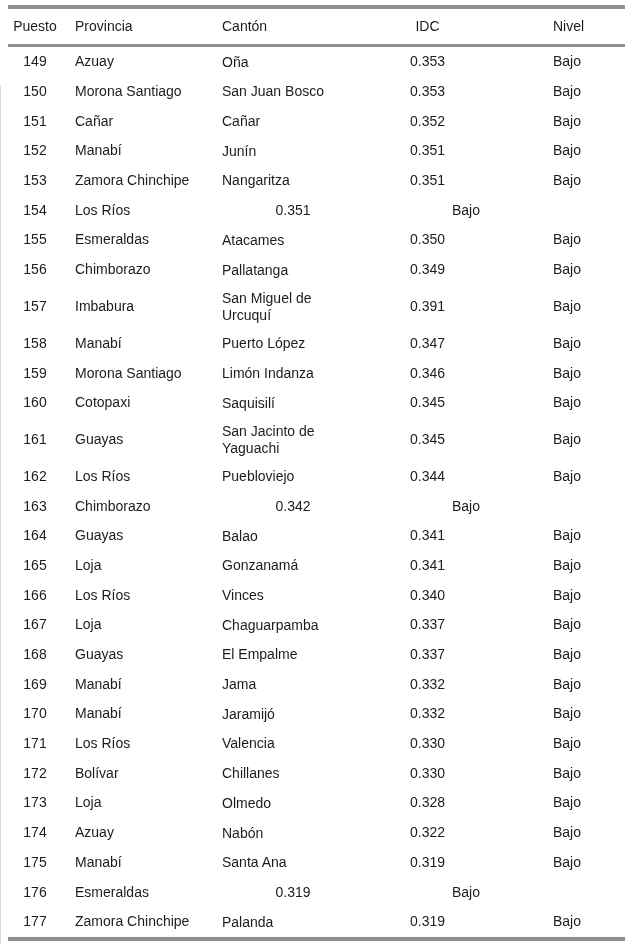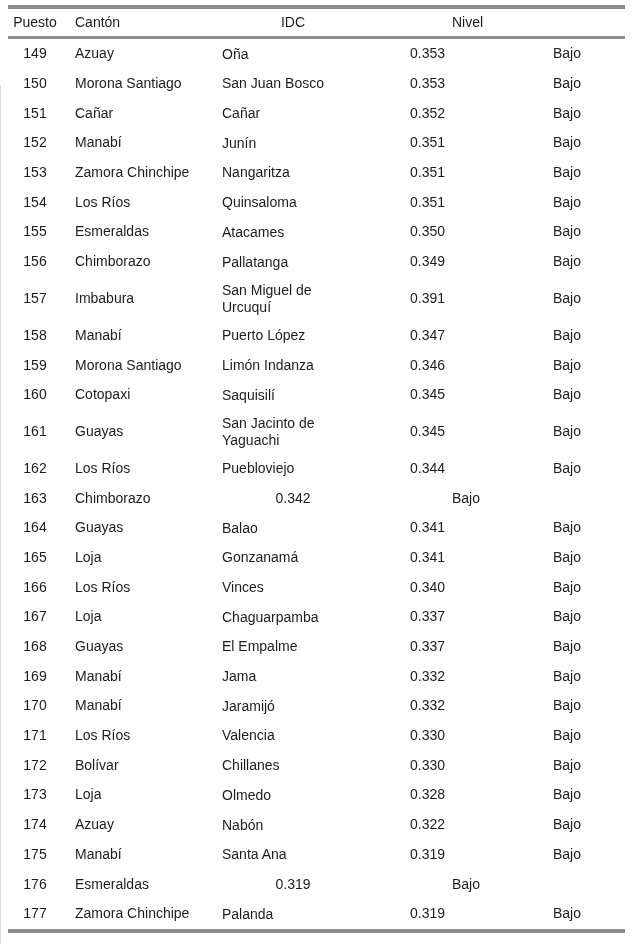--- a/index.html
+++ b/index.html
@@ -31,21 +31,21 @@
     border-top:4px solid var(--border-color);
     border-bottom:4px solid var(--border-color);
   }
   .row{
     display:grid;
     grid-template-columns:54px 147px 168px 101px 147px;
     align-items:center;
     box-sizing:border-box;
   }
   .header-row{
-    height:30px;
+    height:38px;
     border-bottom:3px solid var(--border-color);
   }
   .body-row{
     min-height:29.7px;
     padding:5px 0;
   }
   .cell{line-height:17px;}
   .c-puesto{text-align:center;}
   .c-provincia{padding-left:13px;}
   .c-canton{padding-left:13px;}
@@ -56,20 +56,21 @@
 </head>
 <body>
 
 <div class="page-edge"></div>
 
 <div class="page">
   <div class="table">
 
     <div class="row header-row">
       <div class="cell c-puesto">Puesto</div>
+      <div class="cell c-provincia">Provincia</div>
       <div class="cell c-canton">Cantón</div>
       <div class="cell c-idc">IDC</div>
       <div class="cell c-nivel">Nivel</div>
     </div>
 
     <div>
         <div class="row body-row">
     <div class="cell c-puesto">149</div>
     <div class="cell c-provincia">Azuay</div>
     <div class="cell c-canton"><span class="wrap">Oña</span></div>
@@ -100,21 +101,20 @@
         <div class="row body-row">
     <div class="cell c-puesto">153</div>
     <div class="cell c-provincia">Zamora Chinchipe</div>
     <div class="cell c-canton"><span class="wrap">Nangaritza</span></div>
     <div class="cell c-idc">0.351</div>
     <div class="cell c-nivel">Bajo</div>
   </div>
         <div class="row body-row">
     <div class="cell c-puesto">154</div>
     <div class="cell c-provincia">Los Ríos</div>
-    <div class="cell c-canton"><span class="wrap">Quinsaloma</span></div>
     <div class="cell c-idc">0.351</div>
     <div class="cell c-nivel">Bajo</div>
   </div>
         <div class="row body-row">
     <div class="cell c-puesto">155</div>
     <div class="cell c-provincia">Esmeraldas</div>
     <div class="cell c-canton"><span class="wrap">Atacames</span></div>
     <div class="cell c-idc">0.350</div>
     <div class="cell c-nivel">Bajo</div>
   </div>

